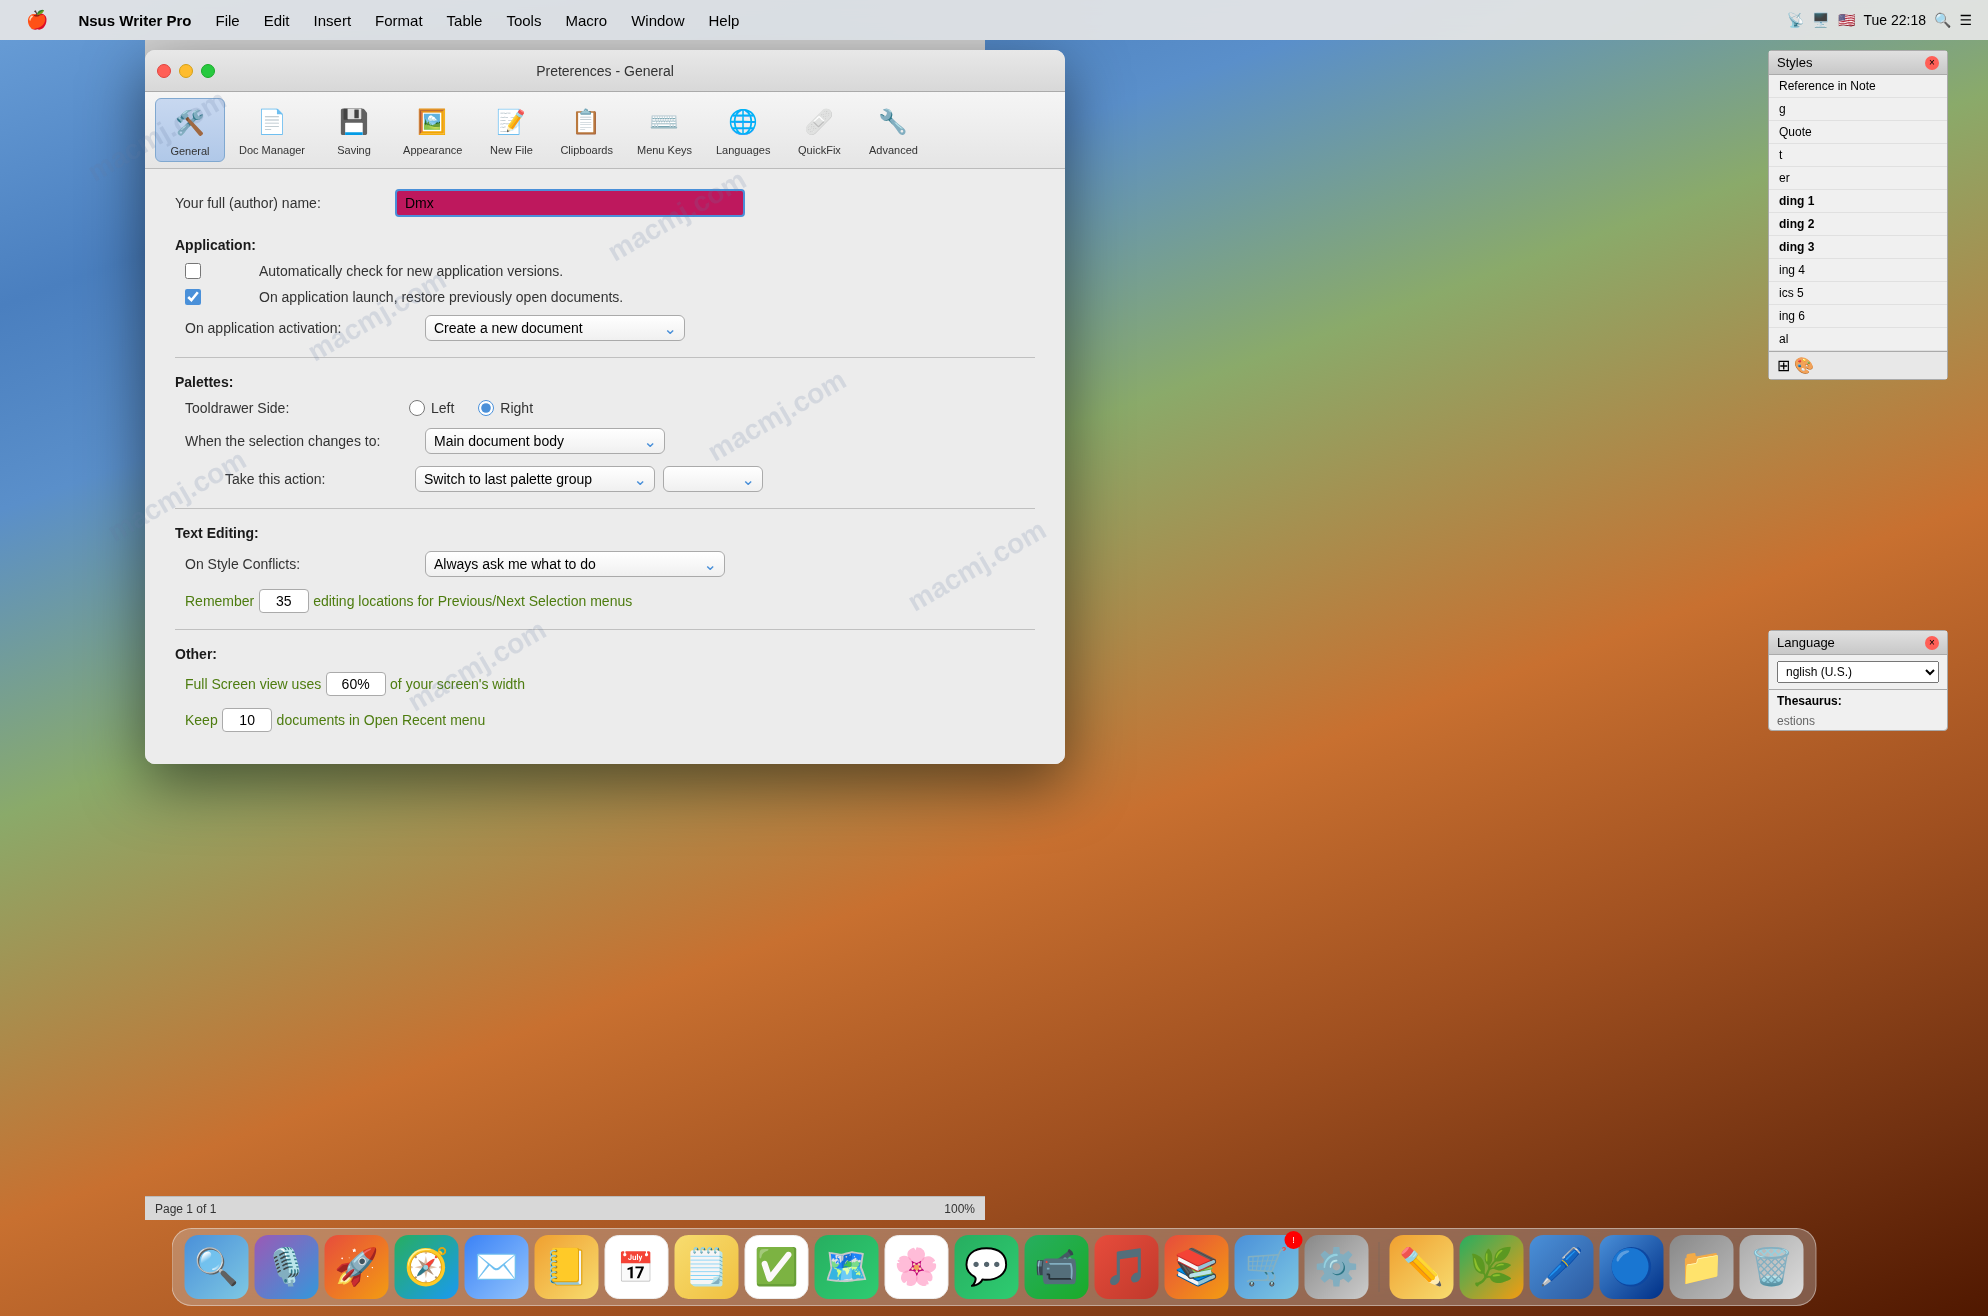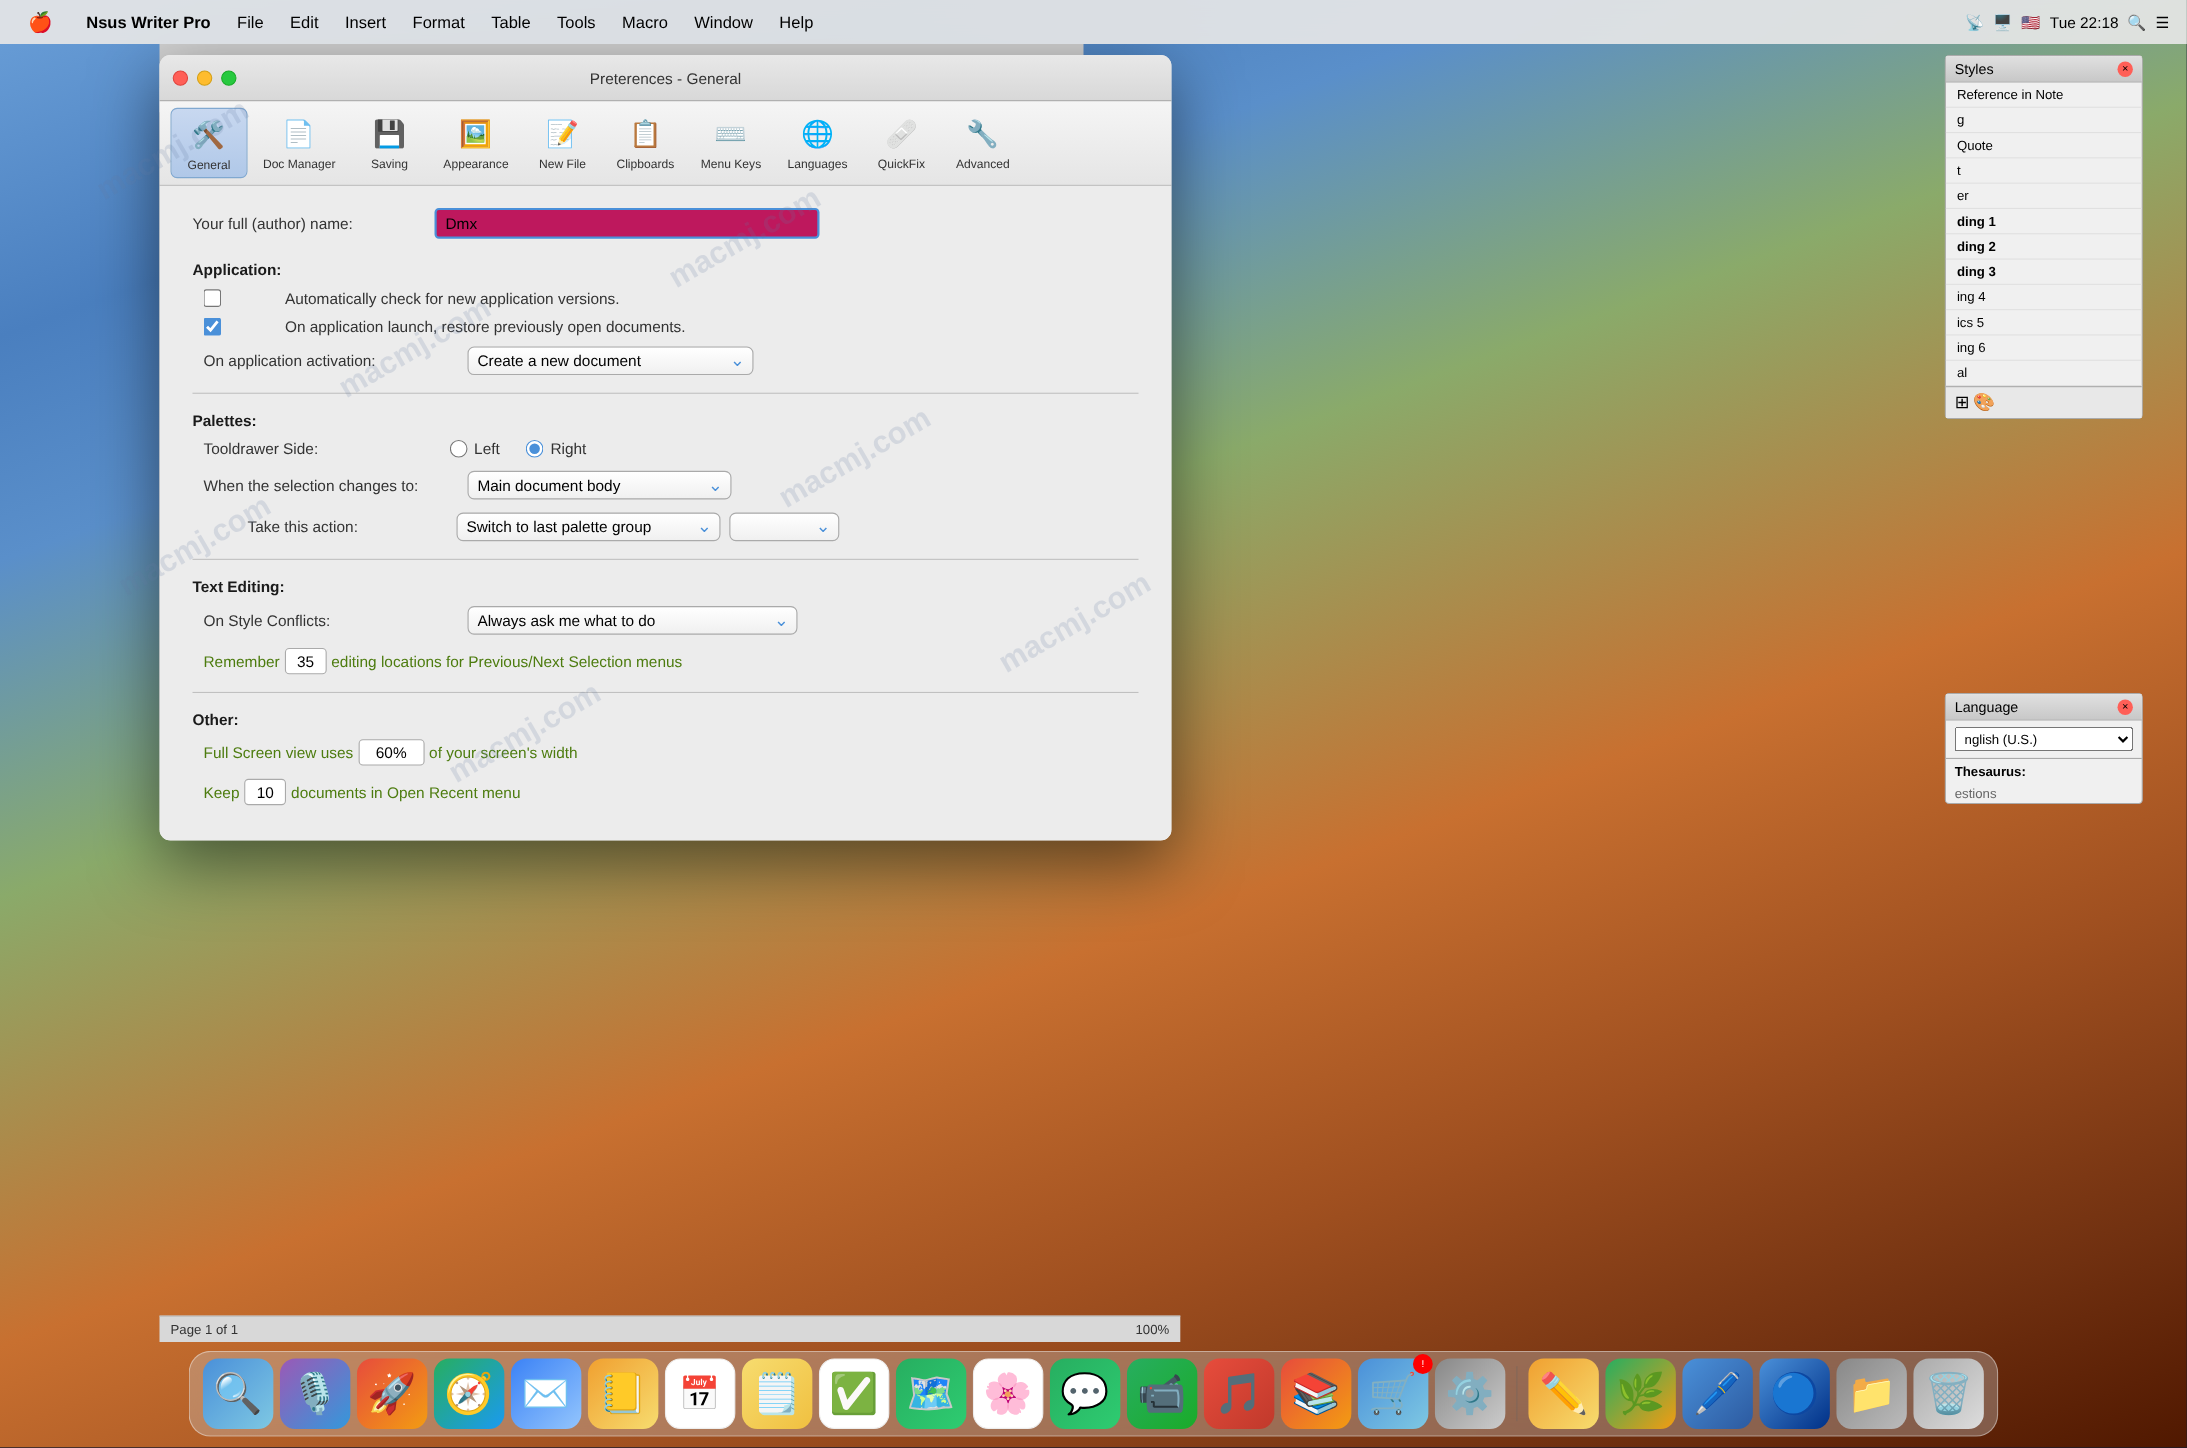--- a/index.html
+++ b/index.html
@@ -349,21 +349,21 @@
       color: #333;
       min-width: 190px;
     }
     .action-selects {
       display: flex;
       gap: 8px;
     }
 
     
     .number-input {
-      width: 38px;
+      width: 50px;
       padding: 3px 6px;
       font-size: 14px;
       border: 1px solid #aaa;
       border-radius: 4px;
       background: white;
       text-align: center;
     }
 
     
     .inline-text {
@@ -384,21 +384,21 @@
       padding: 12px 0 20px;
       font-size: 13px;
       color: #888;
     }
 
     
     .statusbar {
       position: absolute;
       bottom: 96px;
       left: 145px;
-      width: 928px;
+      width: 840px;
       height: 24px;
       background: #d8d8d8;
       border-top: 1px solid #bbb;
       display: flex;
       align-items: center;
       padding: 0 10px;
       font-size: 12px;
       color: #333;
       z-index: 9;
     }

